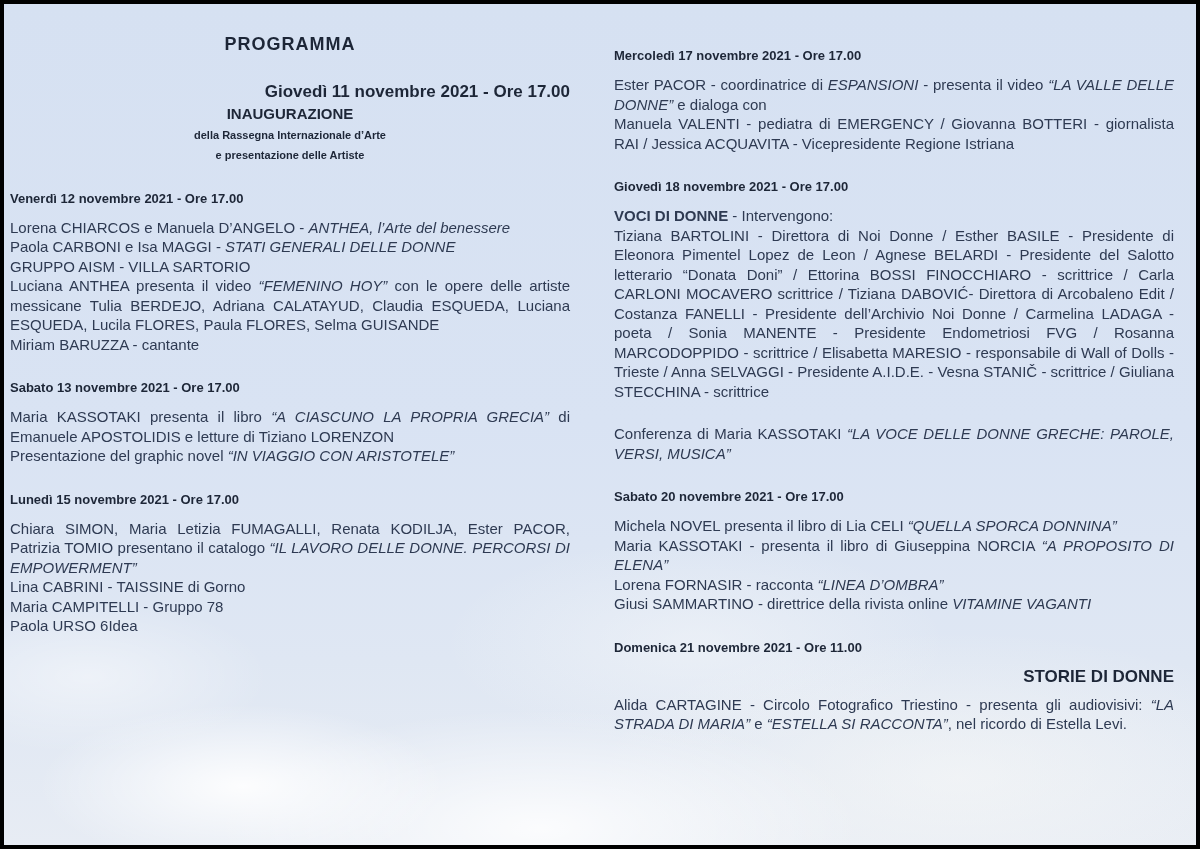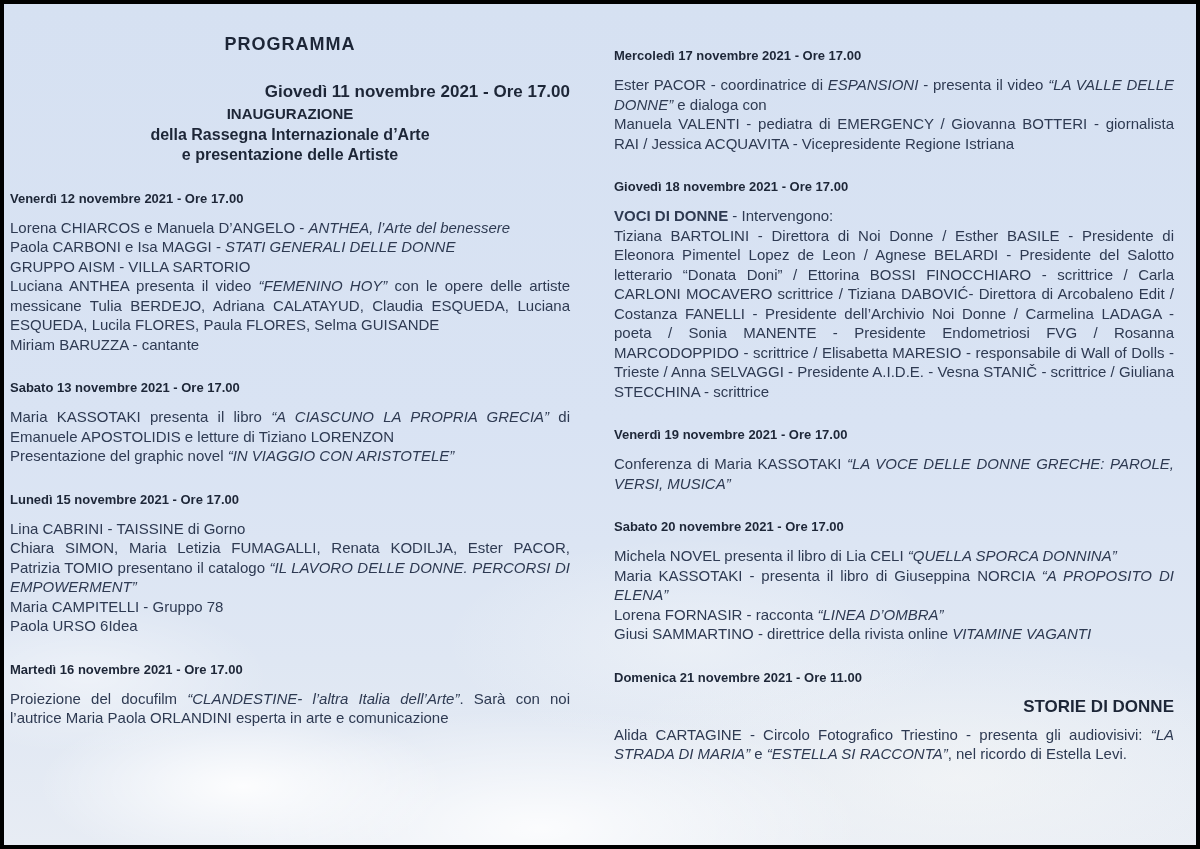--- a/index.html
+++ b/index.html
@@ -44,21 +44,21 @@
     font-size: 17px;
     line-height: 21px;
     font-weight: bold;
     text-align: right;
     color: #1d2637;
     margin: 26px 0 2px 0;
   }
   .opening-line {
     text-align: center;
     font-weight: bold;
-    font-size: 16px;
+    font-size: 11px;
     line-height: 20px;
     color: #1d2637;
   }
   .opening-line.big {
     font-size: 15px;
     line-height: 20.5px;
   }
   .event {
     margin-top: 23px;
   }
@@ -110,46 +110,41 @@
           <p class="body-line"><span>Luciana ANTHEA presenta il video </span><span class="rs-bi">“FEMENINO HOY”</span><span> con le opere delle artiste messicane Tulia BERDEJO, Adriana CALATAYUD, Claudia ESQUEDA, Luciana ESQUEDA, Lucila FLORES, Paula FLORES, Selma GUISANDE</span></p>
           <p class="body-line"><span>Miriam BARUZZA - cantante</span></p>
         </section>
         <section class="event">
           <h3 class="date-heading">Sabato 13 novembre 2021 - Ore 17.00</h3>
           <p class="body-line"><span>Maria KASSOTAKI presenta il libro </span><span class="rs-i">“A CIASCUNO LA PROPRIA GRECIA”</span><span> di Emanuele APOSTOLIDIS e letture di Tiziano LORENZON</span></p>
           <p class="body-line"><span>Presentazione del graphic novel </span><span class="rs-i">“IN VIAGGIO CON ARISTOTELE”</span></p>
         </section>
         <section class="event">
           <h3 class="date-heading">Lunedì 15 novembre 2021 - Ore 17.00</h3>
+          <p class="body-line"><span>Chiara SIMON, Maria Letizia FUMAGALLI, Renata KODILJA, Ester PACOR, Patrizia TOMIO presentano il catalogo </span><span class="rs-i">“IL LAVORO DELLE DONNE. PERCORSI DI EMPOWERMENT”</span></p>
           <p class="body-line"><span>Lina CABRINI - TAISSINE di Gorno</span></p>
-          <p class="body-line"><span>Chiara SIMON, Maria Letizia FUMAGALLI, Renata KODILJA, Ester PACOR, Patrizia TOMIO presentano il catalogo </span><span class="rs-i">“IL LAVORO DELLE DONNE. PERCORSI DI EMPOWERMENT”</span></p>
           <p class="body-line"><span>Maria CAMPITELLI - Gruppo 78</span></p>
           <p class="body-line"><span>Paola URSO 6Idea</span></p>
-        </section>
-        <section class="event">
-          <h3 class="date-heading">Martedì 16 novembre 2021 - Ore 17.00</h3>
-          <p class="body-line"><span>Proiezione del docufilm </span><span class="rs-i">“CLANDESTINE- l’altra Italia dell’Arte”</span><span>. Sarà con noi l’autrice Maria Paola ORLANDINI esperta in arte e comunicazione</span></p>
         </section>
       </div>
   </div>
 
   <div class="col">
     <div class="sections">
         <section class="event">
           <h3 class="date-heading">Mercoledì 17 novembre 2021 - Ore 17.00</h3>
           <p class="body-line"><span>Ester PACOR - coordinatrice di </span><span class="rs-i">ESPANSIONI</span><span> - presenta il video </span><span class="rs-i">“LA VALLE DELLE DONNE”</span><span> e dialoga con</span></p>
           <p class="body-line"><span>Manuela VALENTI - pediatra di EMERGENCY / Giovanna BOTTERI - giornalista RAI / Jessica ACQUAVITA - Vicepresidente Regione Istriana</span></p>
         </section>
         <section class="event">
           <h3 class="date-heading">Giovedì 18 novembre 2021 - Ore 17.00</h3>
           <p class="body-line"><span class="rs-b">VOCI DI DONNE</span><span> - Intervengono:</span></p>
           <p class="body-line"><span>Tiziana BARTOLINI - Direttora di Noi Donne / Esther BASILE - Presidente di Eleonora Pimentel Lopez de Leon / Agnese BELARDI - Presidente del Salotto letterario “Donata Doni” / Ettorina BOSSI FINOCCHIARO - scrittrice / Carla CARLONI MOCAVERO scrittrice / Tiziana DABOVIĆ- Direttora di Arcobaleno Edit / Costanza FANELLI - Presidente dell’Archivio Noi Donne / Carmelina LADAGA - poeta / Sonia MANENTE - Presidente Endometriosi FVG / Rosanna MARCODOPPIDO - scrittrice / Elisabetta MARESIO - responsabile di Wall of Dolls - Trieste / Anna SELVAGGI - Presidente A.I.D.E. - Vesna STANIČ - scrittrice / Giuliana STECCHINA - scrittrice</span></p>
         </section>
         <section class="event">
-          <h3 class="date-heading">Venerdì 19 novembre 2021 - Ore 17.00</h3>
           <p class="body-line"><span>Conferenza di Maria KASSOTAKI </span><span class="rs-i">“LA VOCE DELLE DONNE GRECHE: PAROLE, VERSI, MUSICA”</span></p>
         </section>
         <section class="event">
           <h3 class="date-heading">Sabato 20 novembre 2021 - Ore 17.00</h3>
           <p class="body-line"><span>Michela NOVEL presenta il libro di Lia CELI </span><span class="rs-bi">“QUELLA SPORCA DONNINA”</span></p>
           <p class="body-line"><span>Maria KASSOTAKI - presenta il libro di Giuseppina NORCIA </span><span class="rs-bi">“A PROPOSITO DI ELENA”</span></p>
           <p class="body-line"><span>Lorena FORNASIR - racconta </span><span class="rs-bi">“LINEA D’OMBRA”</span></p>
           <p class="body-line"><span>Giusi SAMMARTINO - direttrice della rivista online </span><span class="rs-bi">VITAMINE VAGANTI</span></p>
         </section>
         <section class="event">

